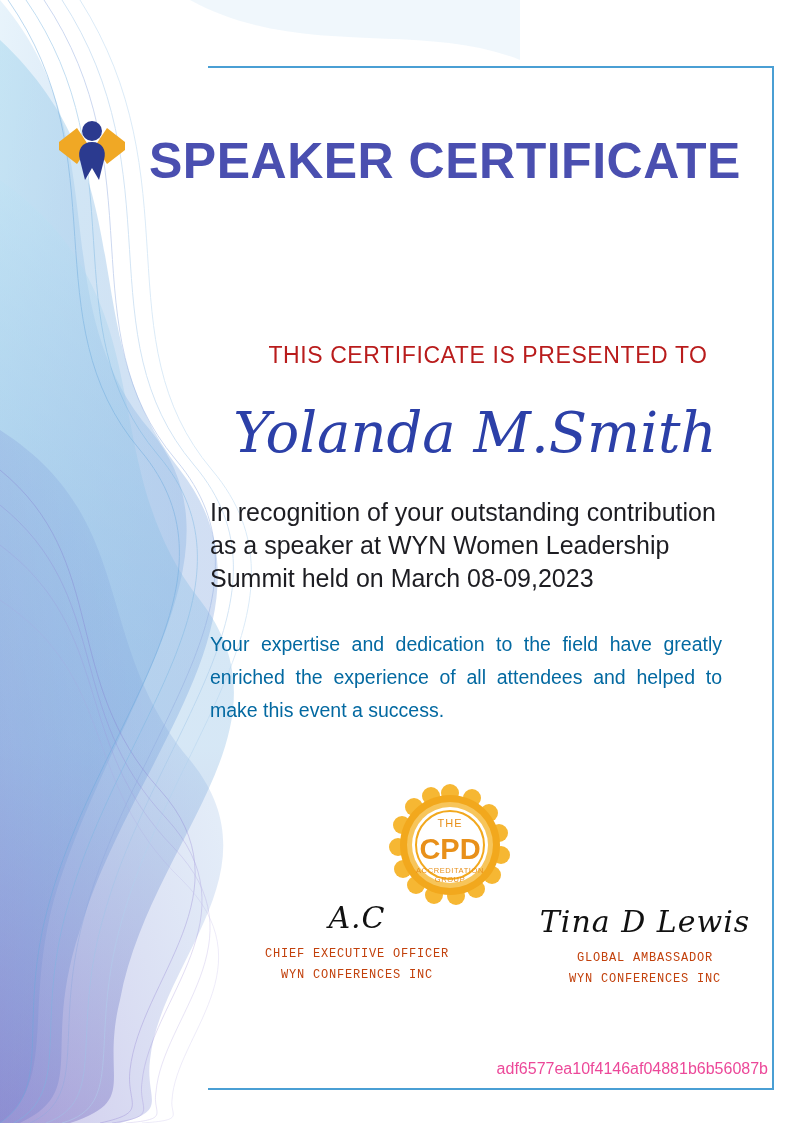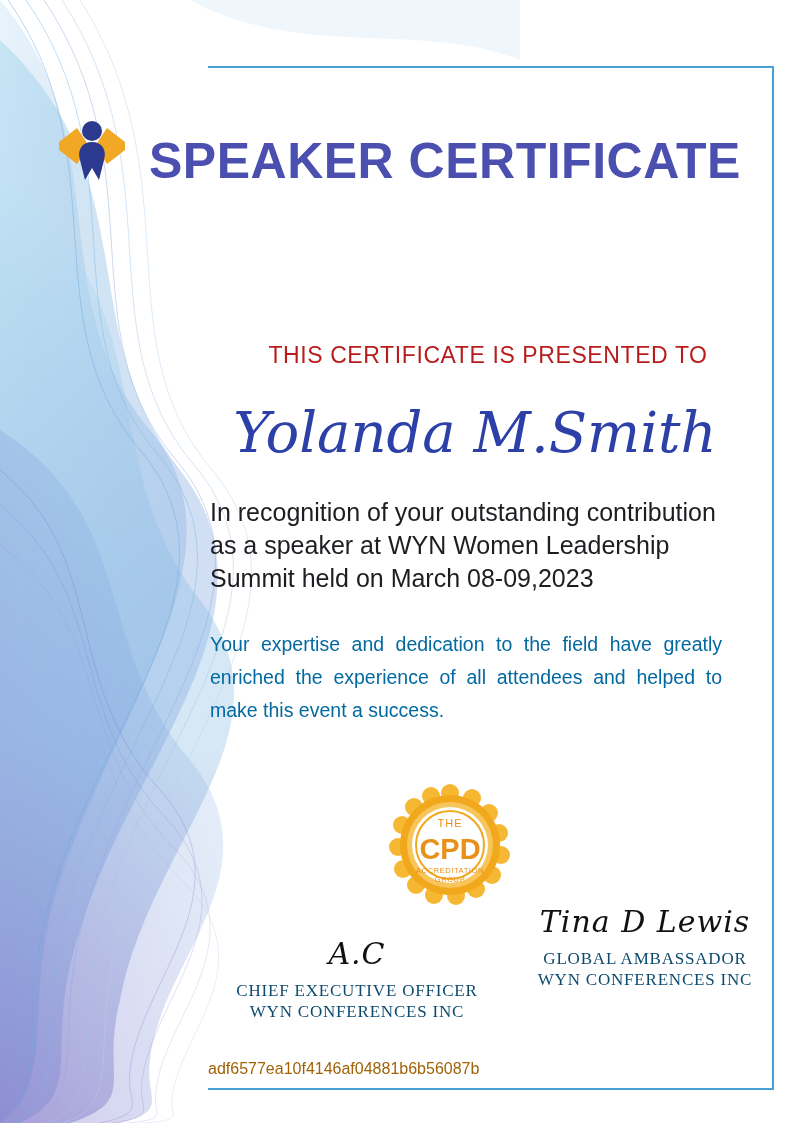--- a/index.html
+++ b/index.html
@@ -120,49 +120,49 @@
     top: 783px;
     width: 124px;
     height: 124px;
   }
 
   
   .sig-block {
     position: absolute;
     text-align: center;
   }
-  #sig-left  { left: 212px; top: 928px; width: 290px; }
+  #sig-left  { left: 212px; top: 892px; width: 290px; }
   #sig-right { left: 512px; top: 896px; width: 266px; }
 
   .sig-script {
     font-family: "DejaVu Serif", serif;
     font-style: italic;
     font-size: 30px;
     color: #111;
     height: 52px;
     line-height: 52px;
     letter-spacing: 1px;
   }
   .sig-role, .sig-org {
-    font-family: Liberation Serif, serif;
-    font-size: 17px;
+    font-family: Liberation Mono, monospace;
+    font-size: 12px;
     letter-spacing: 0.8px;
-    color: #0c4a6e;
+    color: #c2410c;
     line-height: 21px;
   }
 
   
   #cert-id {
     position: absolute;
     left: 208px;
     top: 1060px;
     width: 560px;
-    text-align: left;
+    text-align: right;
     font-size: 16px;
-    color: #a16207;
+    color: #ec4899;
     font-family: "Liberation Sans", sans-serif;
   }
 </style>
 </head>
 <body>
 
 <svg id="wave-bg" viewBox="0 0 797 1123" preserveAspectRatio="none">
   <defs>
     <linearGradient id="g1" x1="0" y1="0" x2="1" y2="1">
       <stop offset="0%" stop-color="#9fd4ec" stop-opacity="0.85"></stop>

